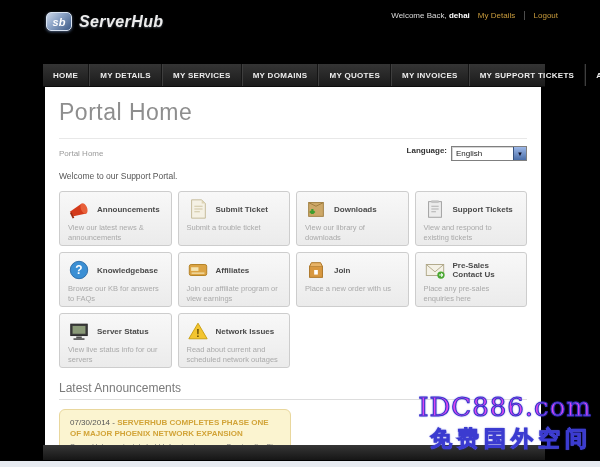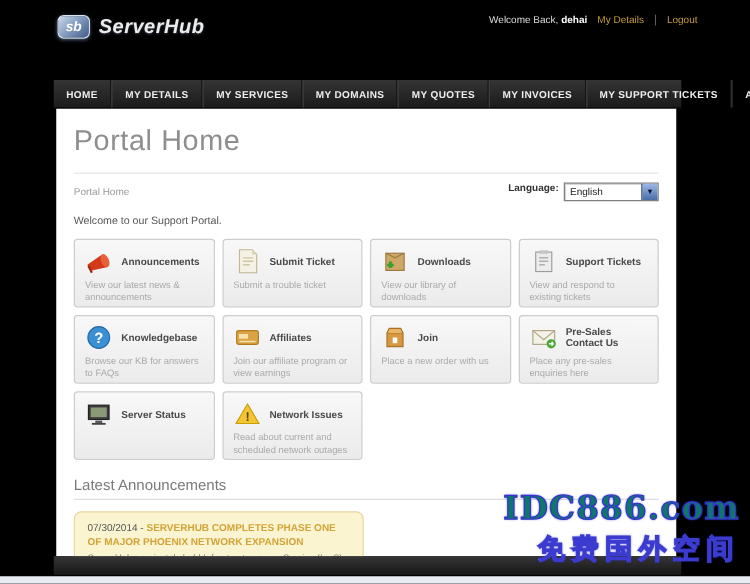--- a/index.html
+++ b/index.html
@@ -64,21 +64,21 @@
   .ann-date { color:#555; }
   .ann-dash { color:#555; }
   .ann-title { color:#d2a438; text-decoration:none; font-weight:bold; }
   .ann-excerpt { font-size:7.5px; color:#777; margin-top:2px; line-height:1.35; }
 
   .footer-bar { height:15px; background:linear-gradient(#363636,#161616); }
   .bottom-strip { position:absolute; left:0; bottom:0; width:600px; height:6px; background:#e7ebf1; }
 
   
   .watermark { position:absolute; right:8px; top:392px; text-align:right; z-index:50; pointer-events:none; }
-  .wm-line1 { font-family:"DejaVu Serif", serif; font-weight:bold; font-size:26px; color:#0f766e;
+  .wm-line1 { font-family:"DejaVu Serif", serif; font-weight:normal; font-size:26px; color:#d946ef;
     -webkit-text-stroke:1px #3434cc; text-shadow:0 0 2px #3434cc; letter-spacing:1px; }
   .wm-line2 { font-family:"DejaVu Serif", serif; font-weight:bold; font-size:22px; color:#e8ecff;
     -webkit-text-stroke:1px #3b3bd0; text-shadow:0 0 2px #2a2ac0; letter-spacing:5px; margin-top:2px; }
 </style>
 </head>
 <body>
 
 <div class="top-header">
   <div class="logo">
     <span class="logo-badge">sb</span>
@@ -250,20 +250,21 @@
       <span class="tile-icon">
               <svg viewBox="0 0 24 24">
                 <rect x="3" y="4.5" width="18" height="12.5" fill="#3c3c3c" stroke="#222"></rect>
                 <rect x="5" y="6.5" width="14" height="8.5" fill="#8a9a78"></rect>
                 <rect x="9" y="18" width="6" height="2" fill="#555"></rect>
                 <rect x="6" y="20" width="12" height="1.6" fill="#444"></rect>
               </svg>
             </span>
       <span class="tile-title">Server Status</span>
     </div>
+    <div class="tile-desc">View live status info for our servers</div>
   </div>
 
   <div class="tile">
     <div class="tile-head">
       <span class="tile-icon">
               <svg viewBox="0 0 24 24">
                 <path d="M12 3.5 L22 20.5 H2 Z" fill="#f3c530" stroke="#c79d0c"></path>
                 <text x="12" y="18.5" font-size="11" font-weight="bold" fill="#5a4300" text-anchor="middle" font-family="sans-serif">!</text>
               </svg>
             </span>

